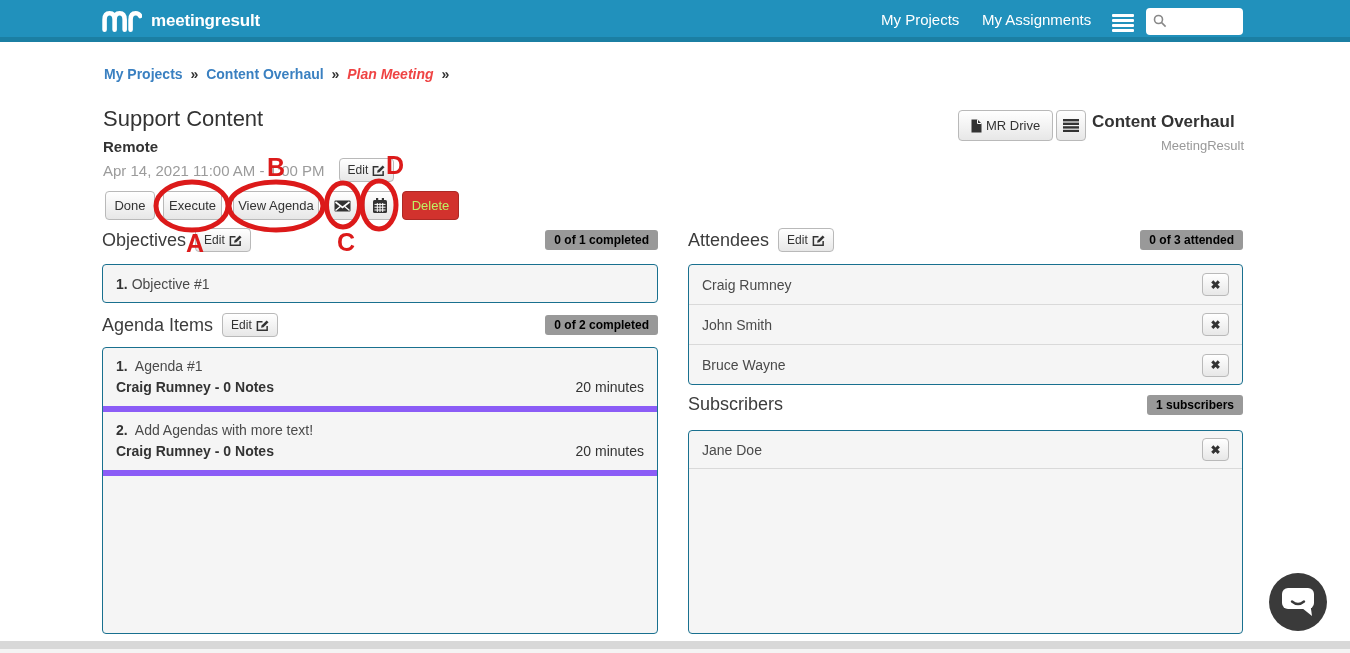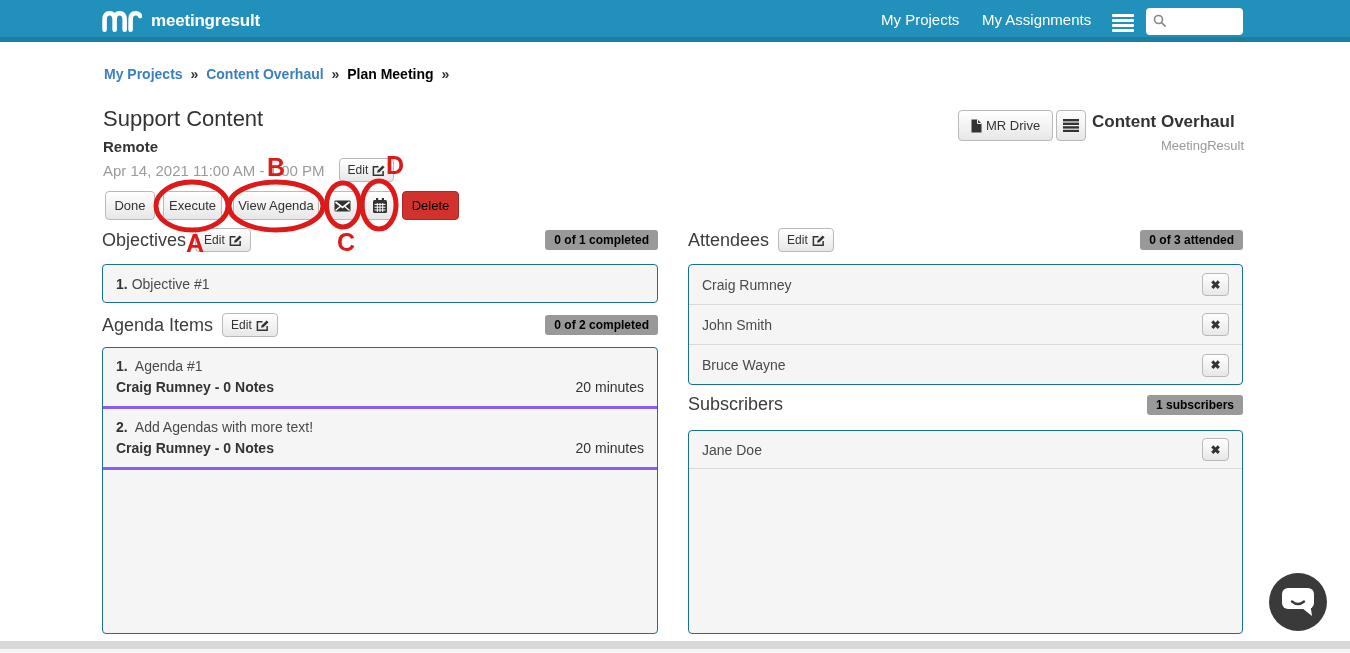--- a/index.html
+++ b/index.html
@@ -18,34 +18,34 @@
   .nav-burger { position:absolute; left:1112px; top:14px; width:22px; height:16px; cursor:pointer; }
   .nav-burger i { display:block; height:3px; background:#fff; margin-bottom:2px; border-radius:1px; }
   .searchbox { position:absolute; left:1146px; top:8px; width:97px; height:27px; background:#fff; border-radius:4px; }
   .searchbox svg { position:absolute; left:7px; top:6px; }
   .searchbox input { position:absolute; left:26px; top:1px; width:66px; height:24px; border:none; outline:none; font-size:13px; background:transparent; }
 
   
   .breadcrumb { position:absolute; left:104px; top:66px; font-size:14px; font-weight:bold; }
   .breadcrumb a { color:#3a80c1; text-decoration:none; cursor:pointer; }
   .breadcrumb .sep { color:#333; padding:0 4px; }
-  .breadcrumb .current { color:#000000; }
+  .breadcrumb .current { color:#ef4444;font-style:italic; }
 
   
   .meeting-title { position:absolute; left:103px; top:106px; font-size:22px; color:#333; }
   .meeting-location { position:absolute; left:103px; top:138px; font-size:15px; color:#333;font-weight:bold; }
   .meeting-date-row { position:absolute; left:103px; top:158px; display:flex; align-items:center; gap:14px; }
   .meeting-date { font-size:15px; color:#9b9b9b; }
 
   
   .btn { display:inline-flex; align-items:center; justify-content:center; gap:4px;
          background:linear-gradient(#ffffff,#e7e7e7); border:1px solid #b9b9b9; border-radius:4px;
          color:#333; font-family:"Liberation Sans",sans-serif; font-size:13px; cursor:pointer; }
   .btn-sm { font-size:12px; padding:3px 8px; height:24px; }
-  .btn-danger { background:#d2322d; border-color:#ac2925; color:#000000; }
+  .btn-danger { background:#d2322d; border-color:#ac2925; color:#bef264; }
 
   .action-row .btn { position:absolute; top:191px; height:29px; }
   .b-done { left:105px; width:50px; }
   .b-execute { left:163px; width:59px; }
   .b-viewagenda { left:233px; width:86px; }
   .b-envelope { left:327px; width:31px; }
   .b-calendar { left:364px; width:31px; }
   .b-delete { left:402px; width:57px; }
 
   
@@ -71,21 +71,21 @@
   .hdr-attendees   { left:688px; top:228px; width:555px; }
   .panel-attendees { left:688px; top:264px; width:555px; height:121px; }
   .hdr-subscribers { left:688px; top:394px; width:555px; }
   .panel-subscribers{ left:688px; top:430px; width:555px; height:204px; }
 
   .obj-row { height:37px; }
   .obj-row b, .ag-title b { margin-right:4px; color:#333; }
   .person-row { height:40px; }
   .sub-row { height:38px; }
 
-  .ag-row { display:block; padding:8px 13px; border-bottom:3px solid #8b5cf6; }
+  .ag-row { display:block; padding:8px 13px; border-bottom:6px solid #8b5cf6; }
   .ag-title { font-size:14px; color:#4a4a4a; line-height:21px; }
   .ag-line2 { display:flex; font-size:14px; line-height:21px; }
   .ag-owner { font-weight:bold; color:#333; }
   .ag-duration { margin-left:auto; color:#333; }
 
   
   .chat-widget { position:absolute; left:1268px; top:572px; width:60px; height:60px; cursor:pointer; }
 
   
   .footer-strip1 { position:absolute; left:0; top:641px; width:1350px; height:8px; background:#d8d8d8; }

